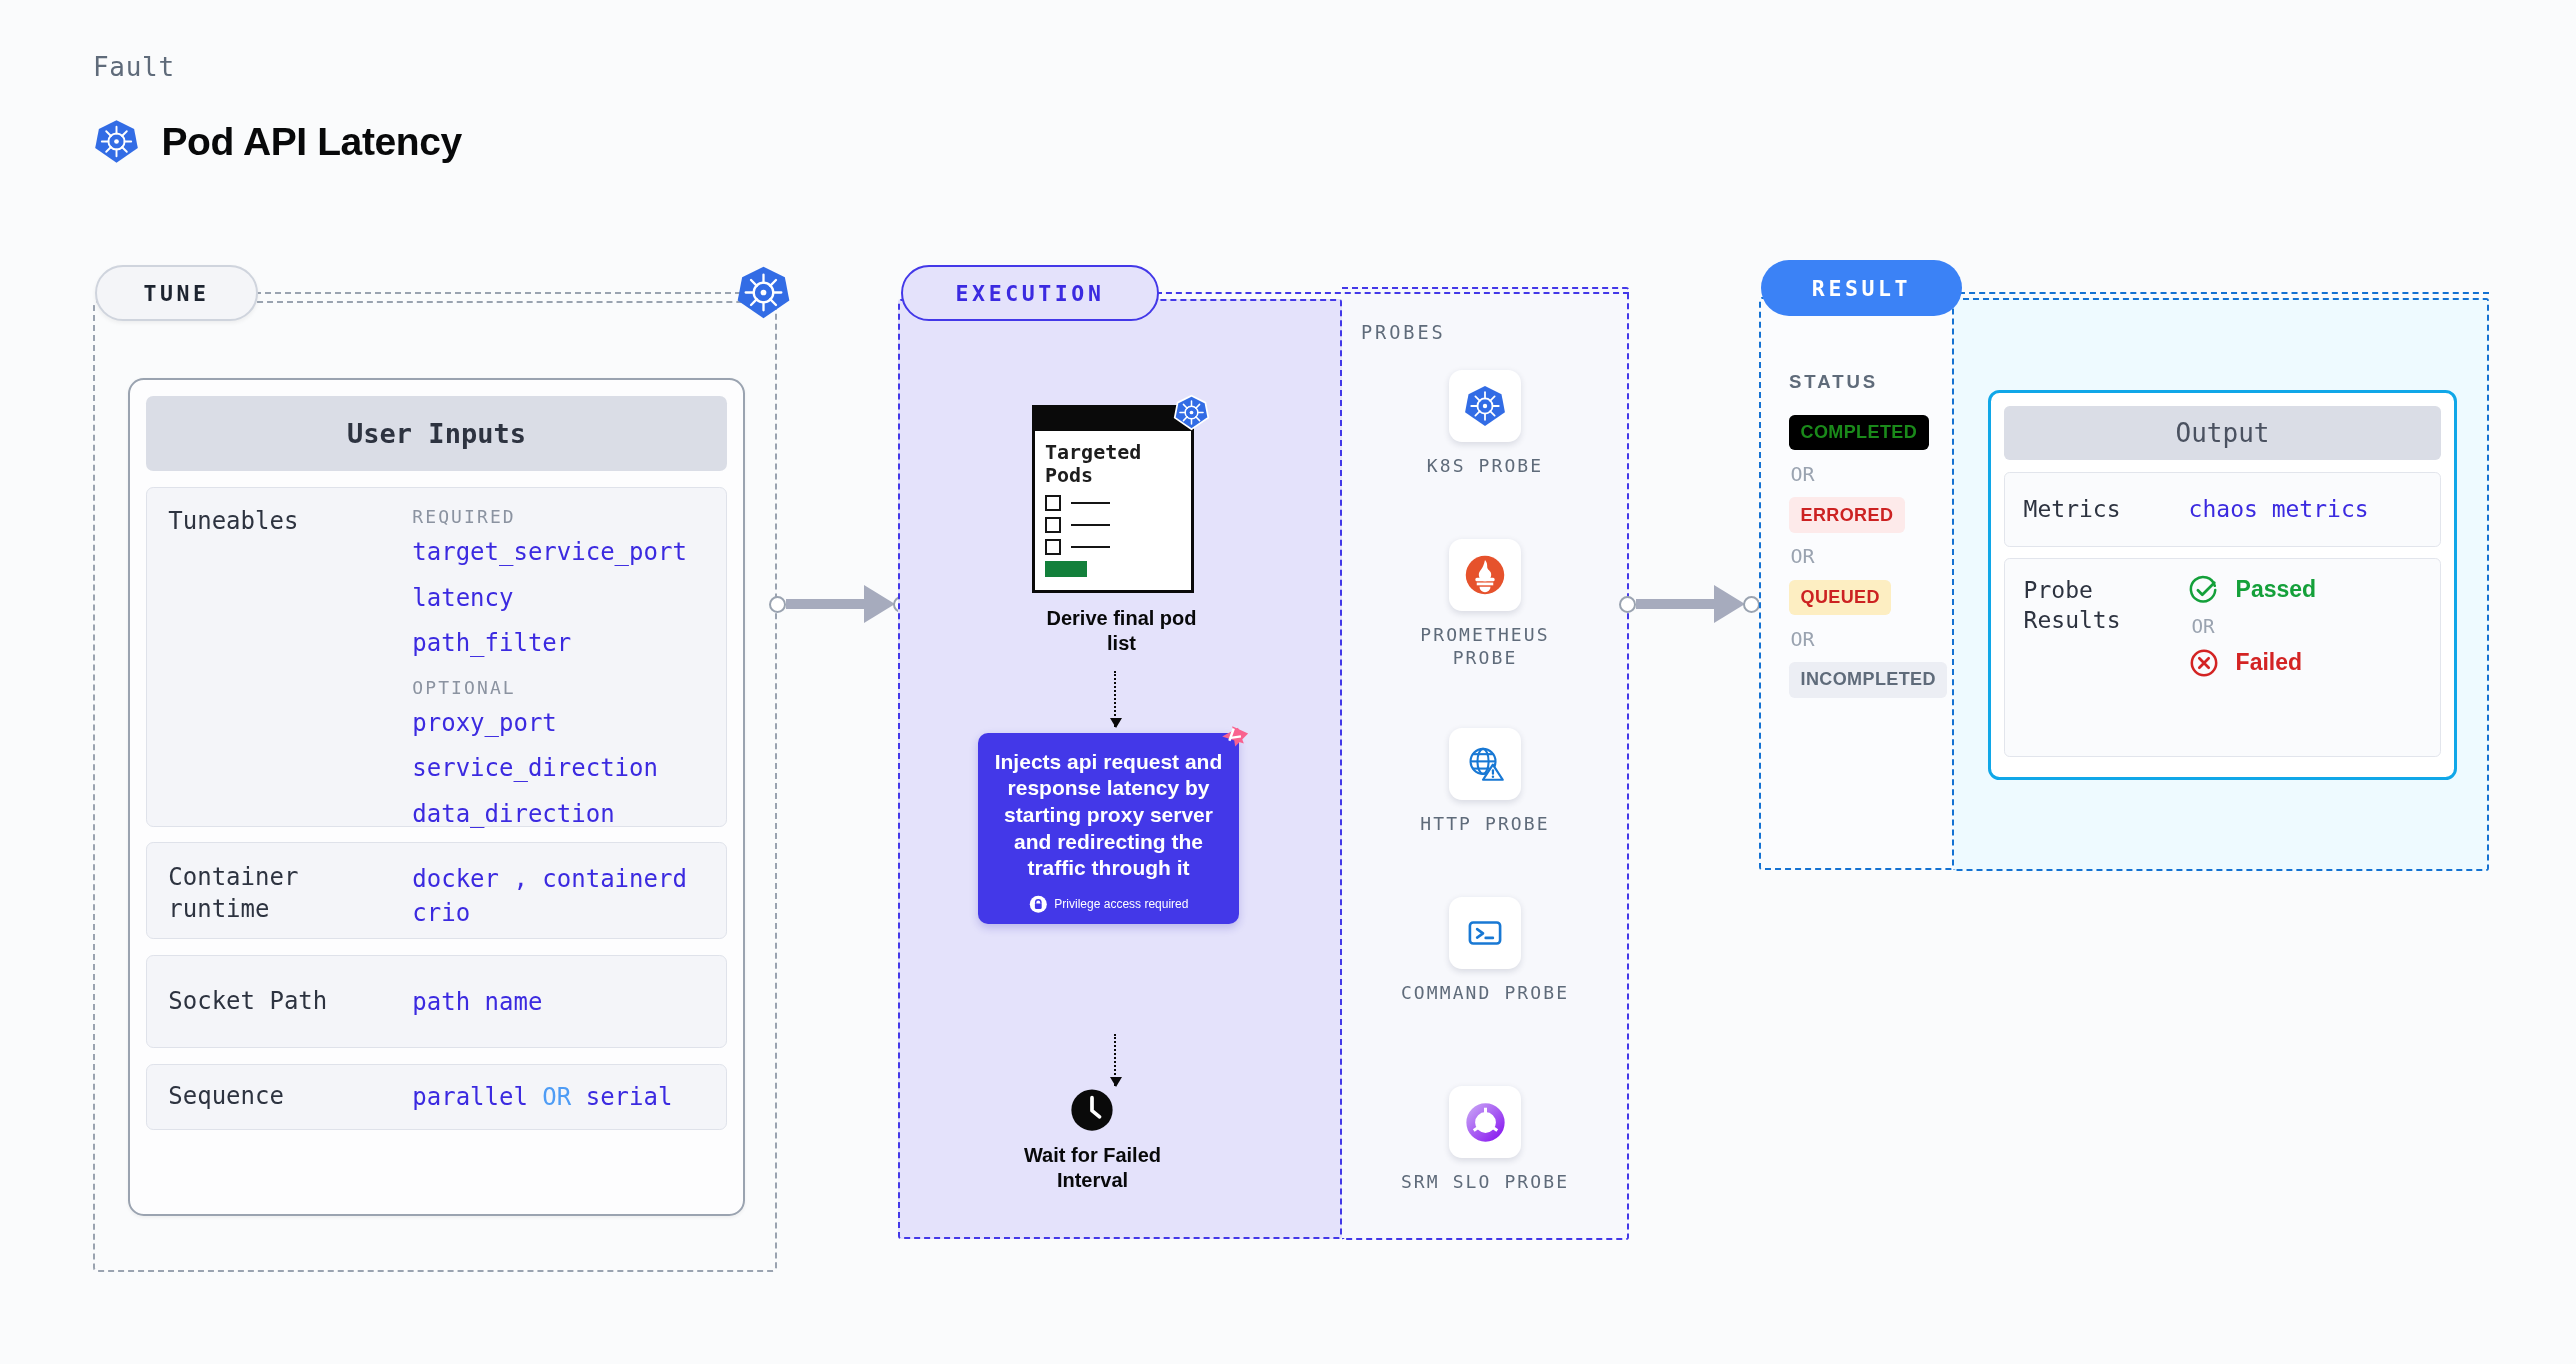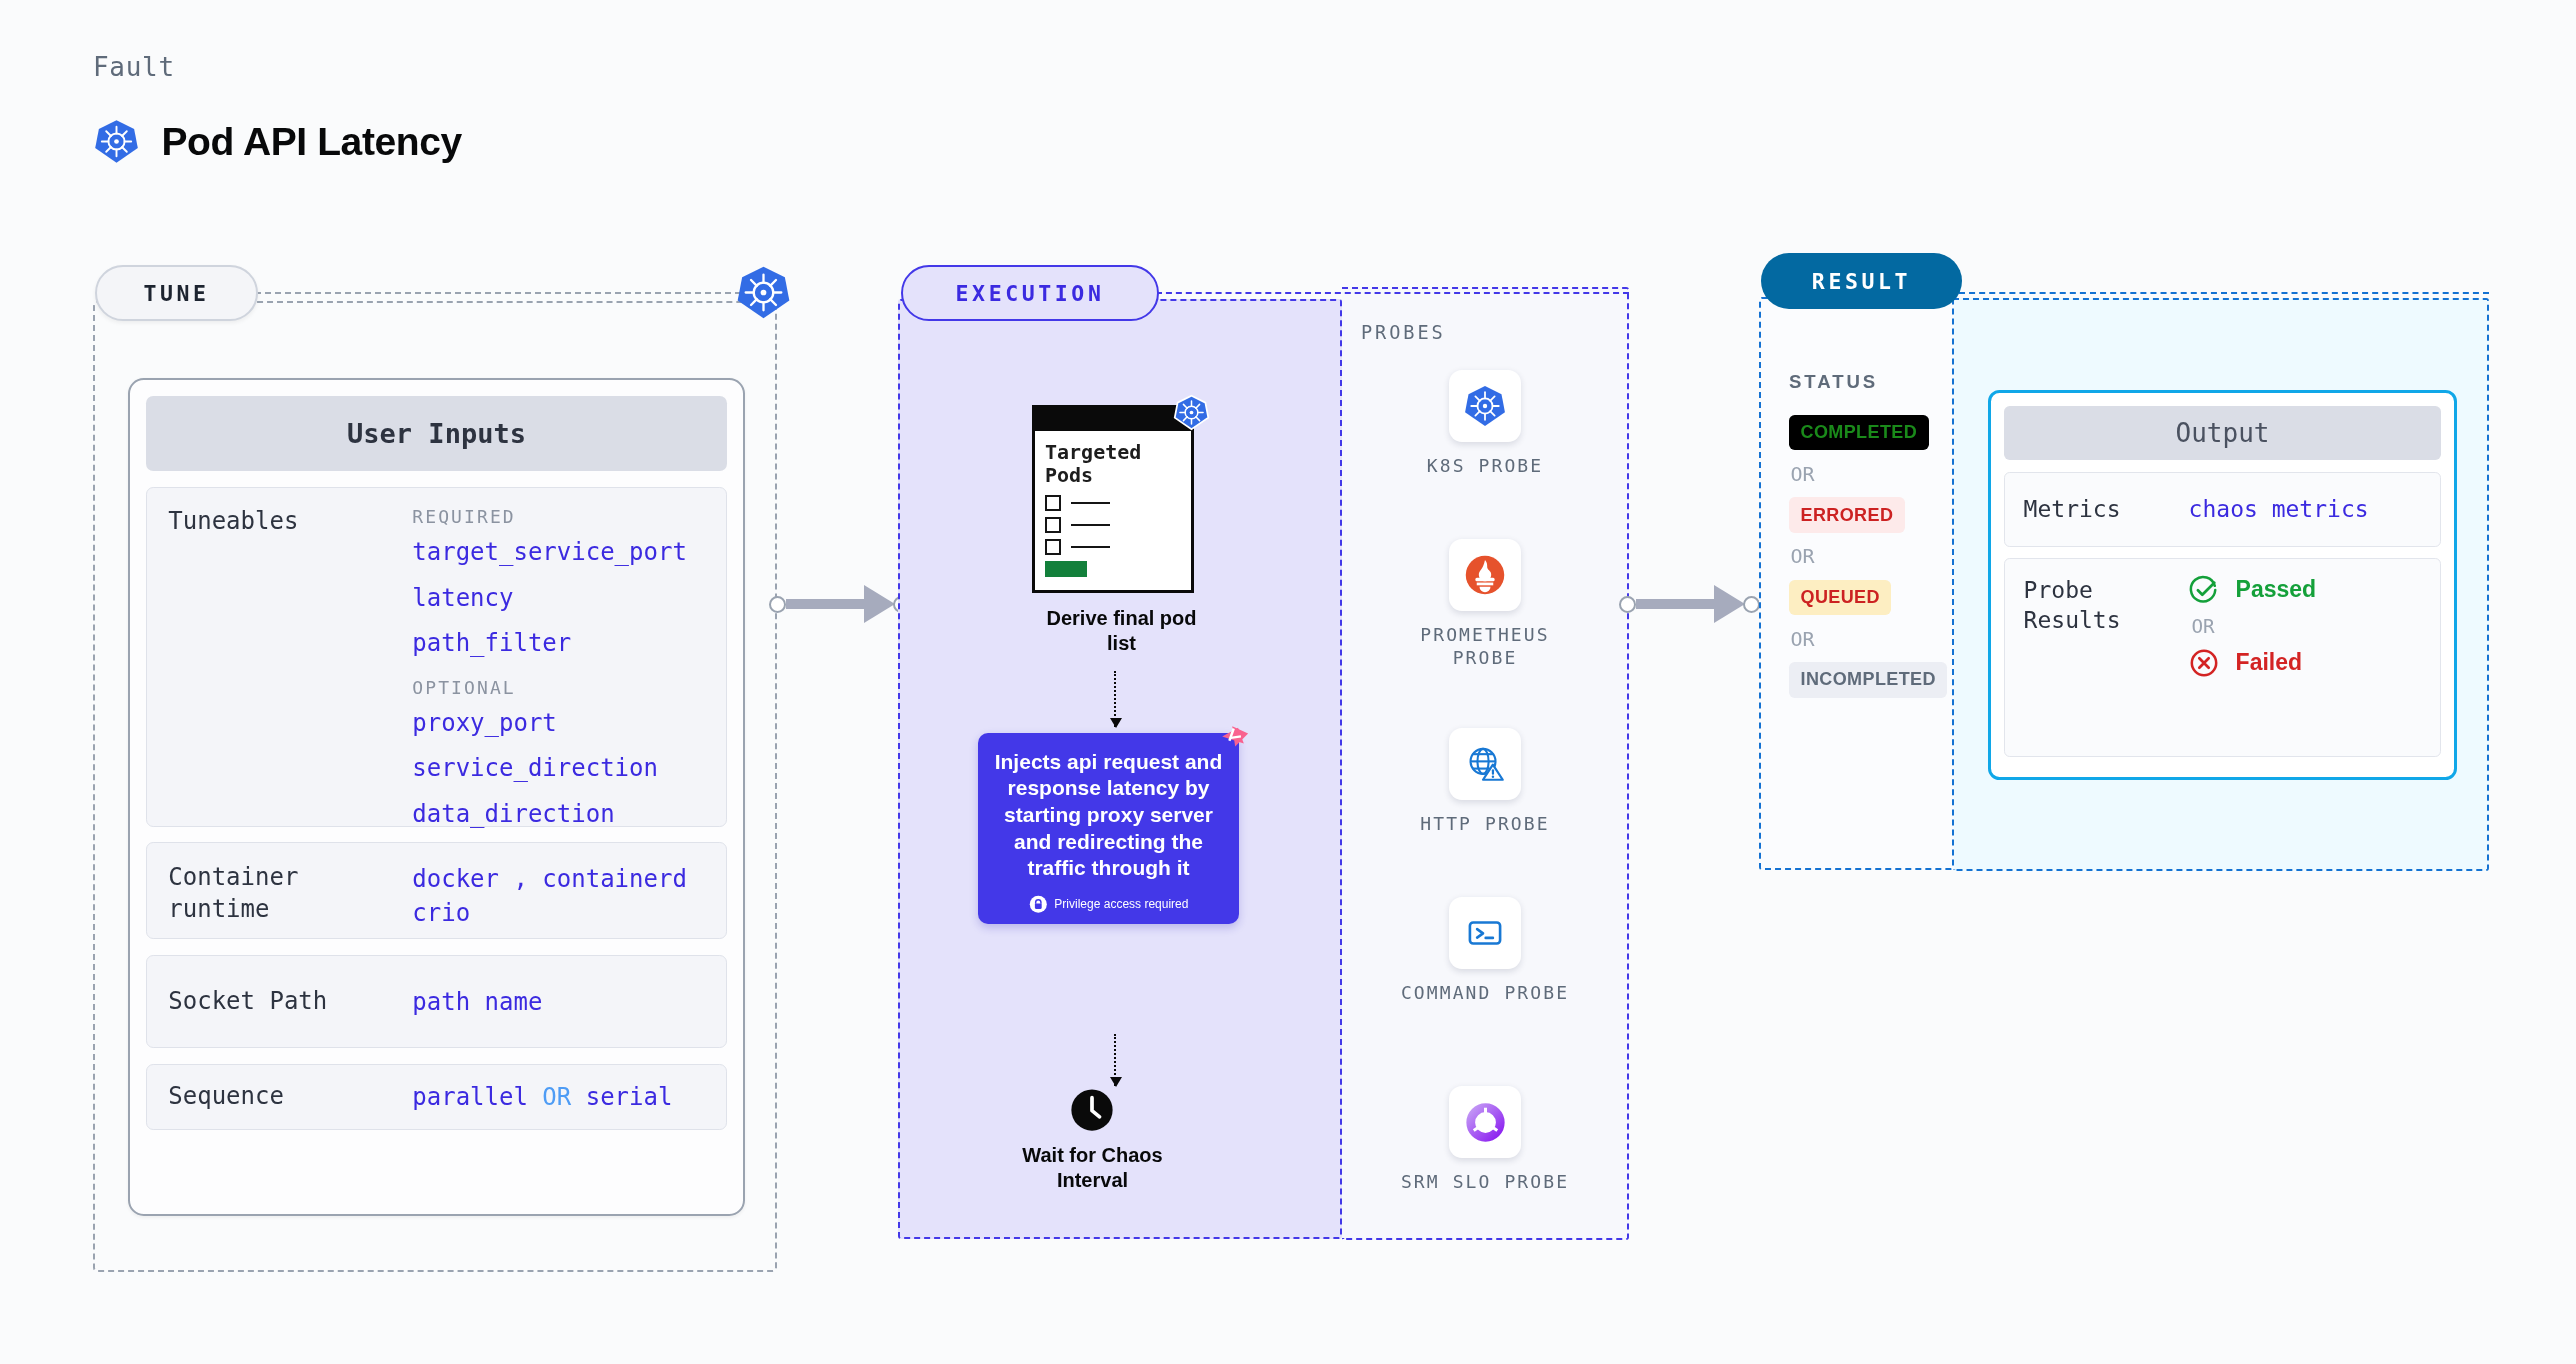--- a/index.html
+++ b/index.html
@@ -183,22 +183,22 @@
   }
 
   
   .result-dashed {
     position: absolute; left: 1759px; top: 297px;
     width: 195px; height: 573px;
     border: 2.9px dashed #1472d2; border-radius: 2.9px;
     background: #fbfcfe;
   }
   .result-pill {
-    left: 1761px; top: 253px; width: 201px; height: 56px;
-    background: #0369a1; border: none; color: #ffffff;
+    left: 1761px; top: 260px; width: 201px; height: 56px;
+    background: #3b82f6; border: none; color: #ffffff;
     font-size: 21.5px; letter-spacing: 3.6px;
   }
   .result-dashline {
     position: absolute; left: 1959px; top: 292px; width: 530px;
     border-top: 2.9px dashed #1472d2; z-index: 2;
   }
   .output-dashed {
     position: absolute; left: 1953px; top: 298px;
     width: 536px; height: 573px;
     border: 2.9px dashed #1472d2; border-left: none;
@@ -422,21 +422,21 @@
       <path d="M22 22 L36 20" stroke="#ffffff" stroke-width="3.4" fill="none"></path>
     </svg>
   </div>
 
   <div class="dotted-arrow" style="left:1114px; top:1034px; height:52px;"></div>
 
   <svg class="clock-ic" viewBox="0 0 64 64">
     <circle cx="32" cy="32" r="30" fill="#0a0a0a"></circle>
     <path d="M32 14 V33 L43 42" fill="none" stroke="#ffffff" stroke-width="5.4" stroke-linecap="round" stroke-linejoin="round"></path>
   </svg>
-  <div class="wait-label">Wait for Chaos Interval</div>
+  <div class="wait-label">Wait for Failed Interval</div>
 
   <div class="probe" style="left:1392px; top:370px;">
     <div class="probe-tile">
       <svg width="44" height="44" viewBox="0 0 64 64">
         <polygon points="32,3 56,15 61,41 32,61 3,41 8,15" fill="#326ce5"></polygon>
         <g fill="none" stroke="#fff" stroke-width="2.6" stroke-linecap="round">
           <circle cx="32" cy="32" r="11"></circle>
           <circle cx="32" cy="32" r="3.2" fill="#fff" stroke="none"></circle>
           <line x1="32" y1="12" x2="32" y2="21"></line>
             <line x1="32" y1="43" x2="32" y2="52"></line>

